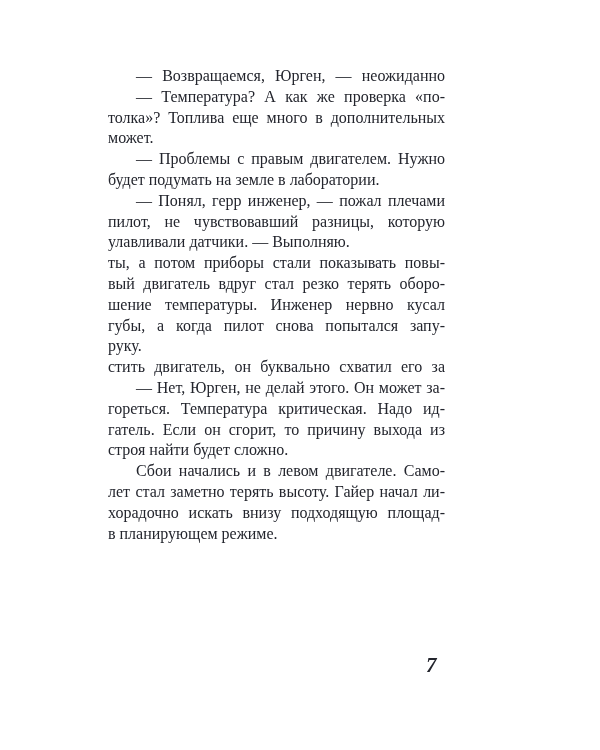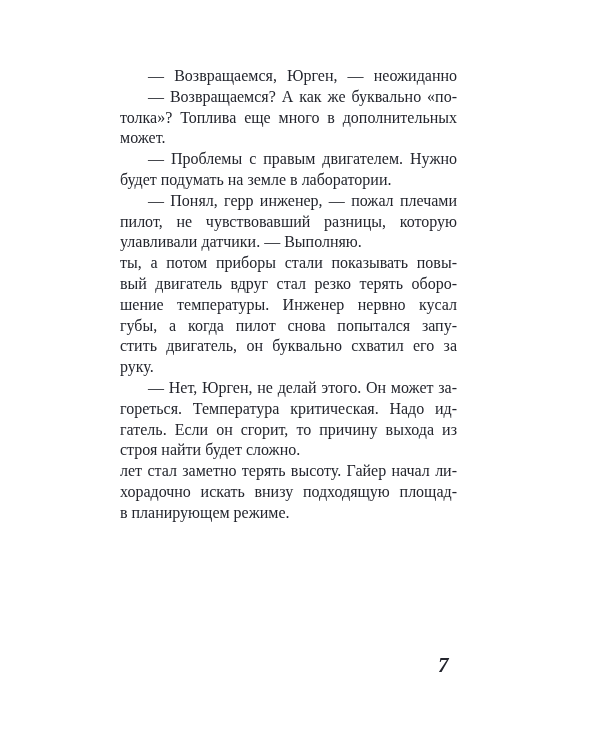--- a/index.html
+++ b/index.html
@@ -8,21 +8,21 @@
   }
   body {
     width: 600px;
     height: 750px;
     background: #ffffff;
     font-family: "Liberation Serif", "DejaVu Serif", serif;
     overflow: hidden;
   }
   .page {
     position: absolute;
-    left: 12px;
+    left: 0;
     top: 0;
     width: 480px;
     height: 750px;
     background: #ffffff;
     overflow: hidden;
   }
   .text-block {
     position: absolute;
     left: 108px;
     top: 66px;
@@ -56,47 +56,48 @@
 </style>
 </head>
 <body>
 
 <div class="page">
   <div class="text-block">
       <div class="paragraph">
         <div class="line first">— Возвращаемся, Юрген, — неожиданно</div>
       </div>
       <div class="paragraph">
-        <div class="line first">— Возвращаемся? А как же буквально «по-</div>
+        <div class="line first">— Температура? А как же проверка «по-</div>
         <div class="line">толка»? Топлива еще много в дополнительных</div>
         <div class="line last">может.</div>
       </div>
       <div class="paragraph">
         <div class="line first">— Проблемы с правым двигателем. Нужно</div>
         <div class="line last">будет подумать на земле в лаборатории.</div>
       </div>
       <div class="paragraph">
         <div class="line first">— Понял, герр инженер, — пожал плечами</div>
         <div class="line">пилот, не чувствовавший разницы, которую</div>
         <div class="line last">улавливали датчики. — Выполняю.</div>
       </div>
       <div class="paragraph">
         <div class="line">ты, а потом приборы стали показывать повы-</div>
         <div class="line">вый двигатель вдруг стал резко терять оборо-</div>
         <div class="line">шение температуры. Инженер нервно кусал</div>
         <div class="line">губы, а когда пилот снова попытался запу-</div>
+        <div class="line last">руку.</div>
         <div class="line">стить двигатель, он буквально схватил его за</div>
-        <div class="line last">руку.</div>
       </div>
       <div class="paragraph">
         <div class="line first">— Нет, Юрген, не делай этого. Он может за-</div>
         <div class="line">гореться. Температура критическая. Надо ид-</div>
         <div class="line">гатель. Если он сгорит, то причину выхода из</div>
         <div class="line last">строя найти будет сложно.</div>
       </div>
       <div class="paragraph">
+        <div class="line first">Сбои начались и в левом двигателе. Само-</div>
         <div class="line">лет стал заметно терять высоту. Гайер начал ли-</div>
         <div class="line">хорадочно искать внизу подходящую площад-</div>
         <div class="line last">в планирующем режиме.</div>
       </div>
     </div>
   <div class="page-number">7</div>
 </div>
 
 </body></html>

